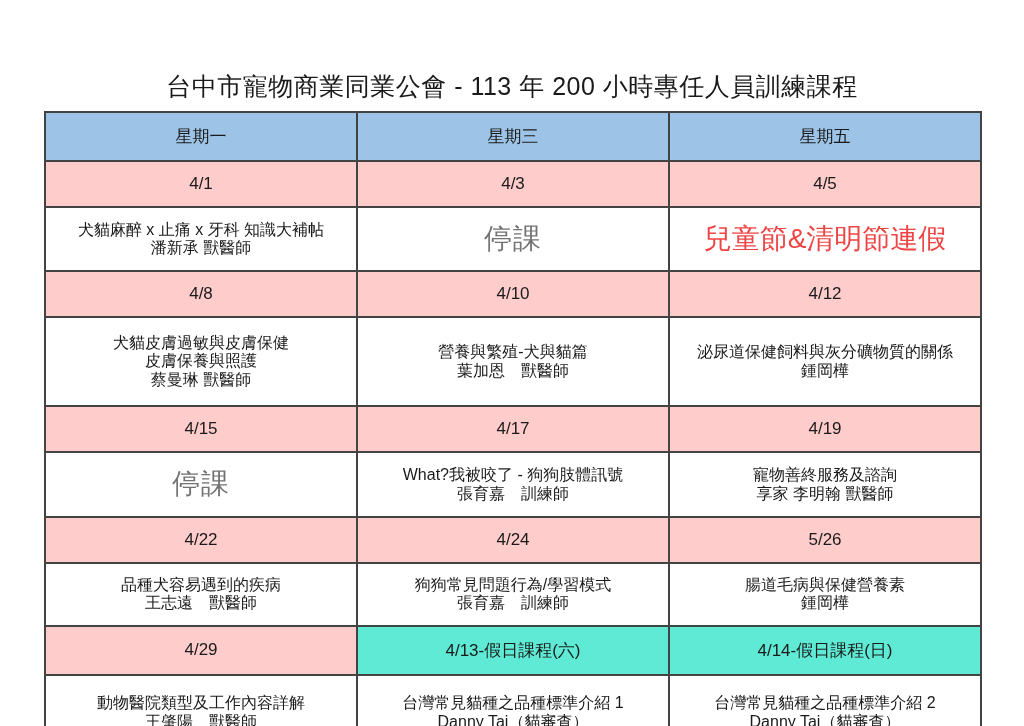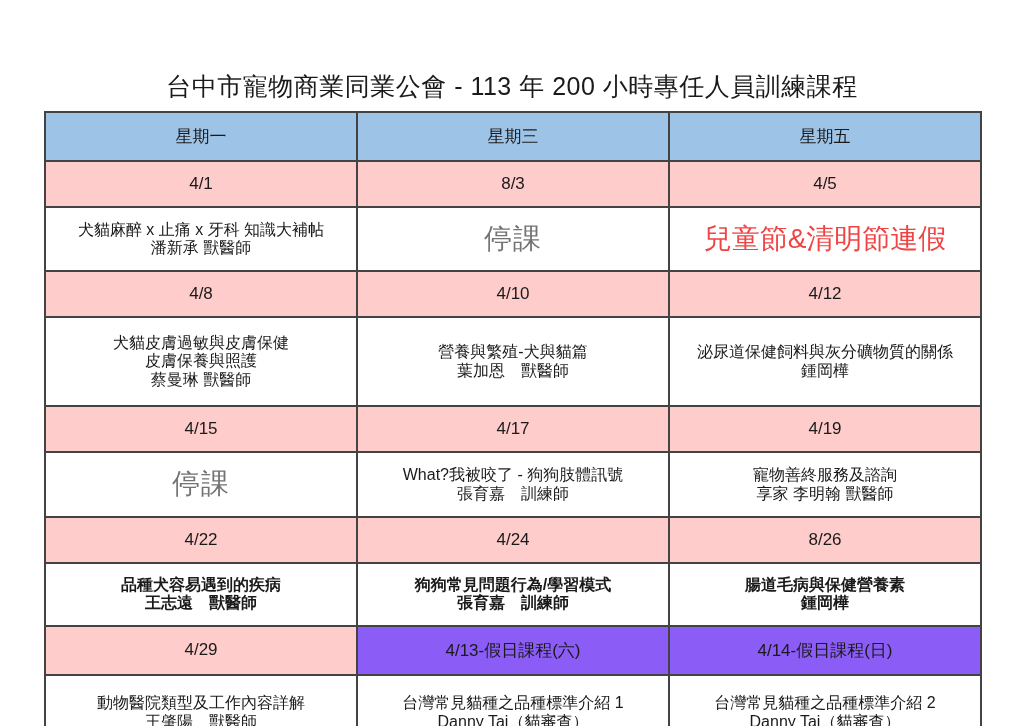--- a/index.html
+++ b/index.html
@@ -46,21 +46,21 @@
   th.hdr {
     background: #9DC3E6;
     font-size: 17px;
     font-weight: 400;
   }
   td.date {
     background: #FFCCCC;
     font-size: 17px;
   }
   td.date.green {
-    background: #8b5cf6;
+    background: #5eead4;
   }
   td.course {
     background: #ffffff;
     font-size: 16px;
   }
   .cell-stack {
     display: flex;
     flex-direction: column;
     justify-content: space-evenly;
     align-items: center;
@@ -77,42 +77,42 @@
     color: #ef4444;
     font-size: 28px;
     letter-spacing: 0px;
     white-space: nowrap;
   }
   tr.r-hdr  { height: 29px; }
   tr.r-date { height: 42px; }
   tr.r-c1   { height: 64px; }
   tr.r-c2   { height: 89px; }
   tr.r-c3   { height: 65px; }
-  tr.r-c4   { height: 51px; font-weight: bold; }
+  tr.r-c4   { height: 51px; }
   tr.r-c5   { height: 76px; }
 </style>
 </head>
 <body>
 
 <div class="page">
 
   <div class="page-title">台中市寵物商業同業公會 - 113 年 200 小時專任人員訓練課程</div>
 
   <table class="schedule">
 
     <tbody>
         <tr class="r-hdr">
       <th class="hdr">星期一</th>
       <th class="hdr">星期三</th>
       <th class="hdr">星期五</th>
     </tr>
 
     <tr class="r-date">
       <td class="date">4/1</td>
-      <td class="date">8/3</td>
+      <td class="date">4/3</td>
       <td class="date">4/5</td>
     </tr>
 
     <tr class="r-c1">
       <td class="course">
         <div class="cell-stack">
           <span>犬貓麻醉 x 止痛 x 牙科  知識大補帖</span>
           <span>潘新承 獸醫師</span>
         </div>
       </td>
@@ -178,21 +178,21 @@
         <div class="cell-stack">
           <span>寵物善終服務及諮詢</span>
           <span>享家 李明翰 獸醫師</span>
         </div>
       </td>
     </tr>
 
     <tr class="r-date">
       <td class="date">4/22</td>
       <td class="date">4/24</td>
-      <td class="date">8/26</td>
+      <td class="date">5/26</td>
     </tr>
 
     <tr class="r-c4">
       <td class="course">
         <div class="cell-stack">
           <span>品種犬容易遇到的疾病</span>
           <span>王志遠　獸醫師</span>
         </div>
       </td>
       <td class="course">

